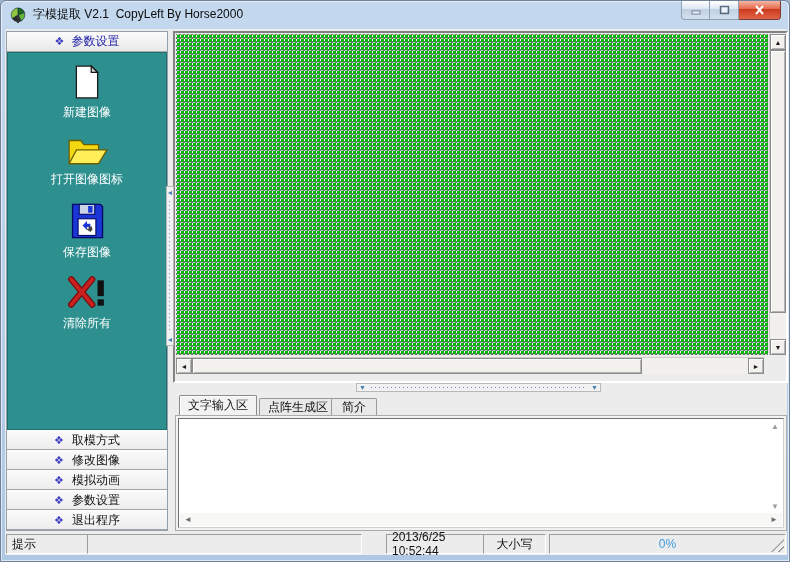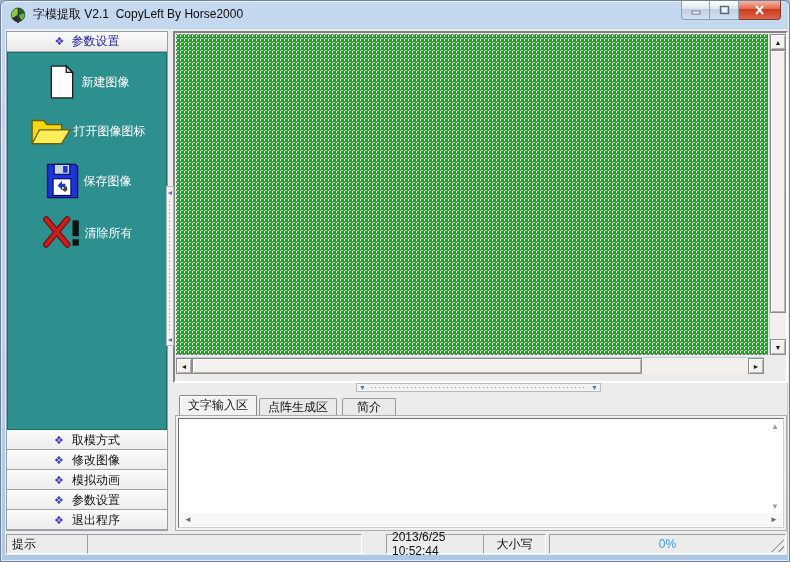--- a/index.html
+++ b/index.html
@@ -30,21 +30,21 @@
   .sidebar { position:absolute; left:1px; top:2px; width:162px; height:500px;
     border:1px solid #93a0ac; background:#ececec; }
   .sb-header { position:absolute; left:0; top:0; width:100%; height:20px;
     background:linear-gradient(#fbfbfb,#e9e9e9); border-bottom:1px solid #a8a8a8;
     display:flex; align-items:center; justify-content:center; gap:7px;
     color:#1d1da5; cursor:pointer; }
   .sb-header .dia { color:#3a3ac0; font-size:11px; }
   .sb-teal { position:absolute; left:0; top:20px; width:100%; bottom:100px;
     background:#2e8f8f; border:1px solid #1f6f6f;
     display:flex; flex-direction:column; align-items:center; padding-top:10px; gap:13px; }
-  .tool { display:flex; flex-direction:row; align-items:center; gap:3px; cursor:pointer; }
+  .tool { display:flex; flex-direction:column; align-items:center; gap:3px; cursor:pointer; }
   .tool .lbl { color:#ffffff; font-size:12px; white-space:nowrap; }
   .sb-nav { position:absolute; left:0; bottom:0; width:100%; height:100px; }
   .nav-btn { height:20px; background:linear-gradient(#fafafa,#ededed);
     border-top:1px solid #ffffff; border-bottom:1px solid #a3a3a3;
     display:flex; align-items:center; justify-content:center; gap:8px; color:#111; cursor:pointer; }
   .nav-btn .dia { color:#3a3ac0; font-size:11px; }
 
   
   .canvas-box { position:absolute; left:168px; top:2px; width:615px; height:352px;
     background:#ececec; border:2px solid; border-color:#828282 #ffffff #ffffff #828282; }
@@ -87,21 +87,21 @@
 
   
   .tabstrip { position:absolute; left:170px; top:366px; width:612px; height:20px; }
   .tab { position:absolute; display:flex; align-items:center; justify-content:center;
     border:1px solid #9a9a9a; border-bottom:none; border-radius:2px 2px 0 0;
     background:#e9e9e9; color:#111; cursor:pointer;text-align:right; }
   .tab.active { background:#f2f2f2; border-color:#8a8a8a; z-index:2;
     box-shadow:inset 1px 1px 0 #ffffff; }
   .tab1 { left:4px; top:0; width:78px; height:20px; }
   .tab2 { left:84px; top:3px; width:78px; height:17px; }
-  .tab3 { left:167px; top:3px; width:54px; height:17px; }
+  .tab3 { left:156px; top:3px; width:46px; height:17px; }
 
   
   .pane { position:absolute; left:170px; top:386px; width:612px; height:116px;
     background:#f2f2f2; border:1px solid #ababab; }
   .editor-wrap { position:absolute; inset:2px; background:#ffffff;
     border:1px solid; border-color:#6f6f6f #cfcfcf #cfcfcf #6f6f6f; }
   .editor { position:absolute; left:2px; top:2px; right:16px; bottom:16px; border:none; outline:none;
     resize:none; background:#ffffff; font-family:"Liberation Sans","DejaVu Sans",sans-serif; font-size:12px; }
   .ed-arrow { position:absolute; font-size:8px; color:#9c9c9c; }
   .ed-up { right:4px; top:3px; }

